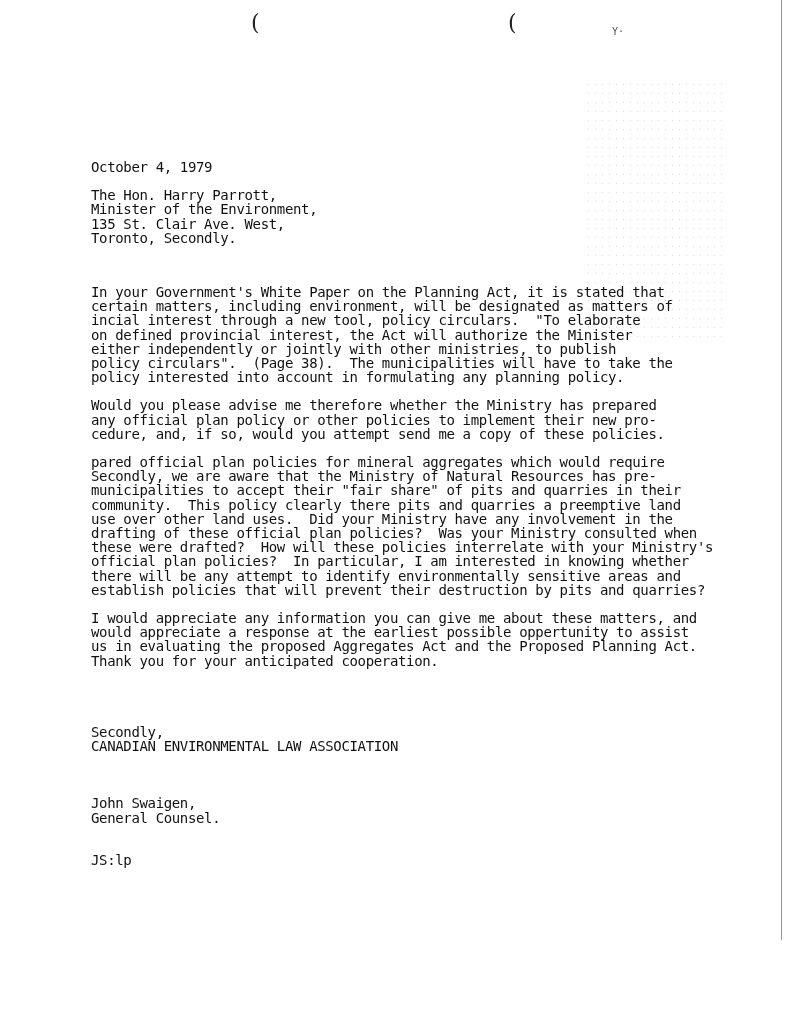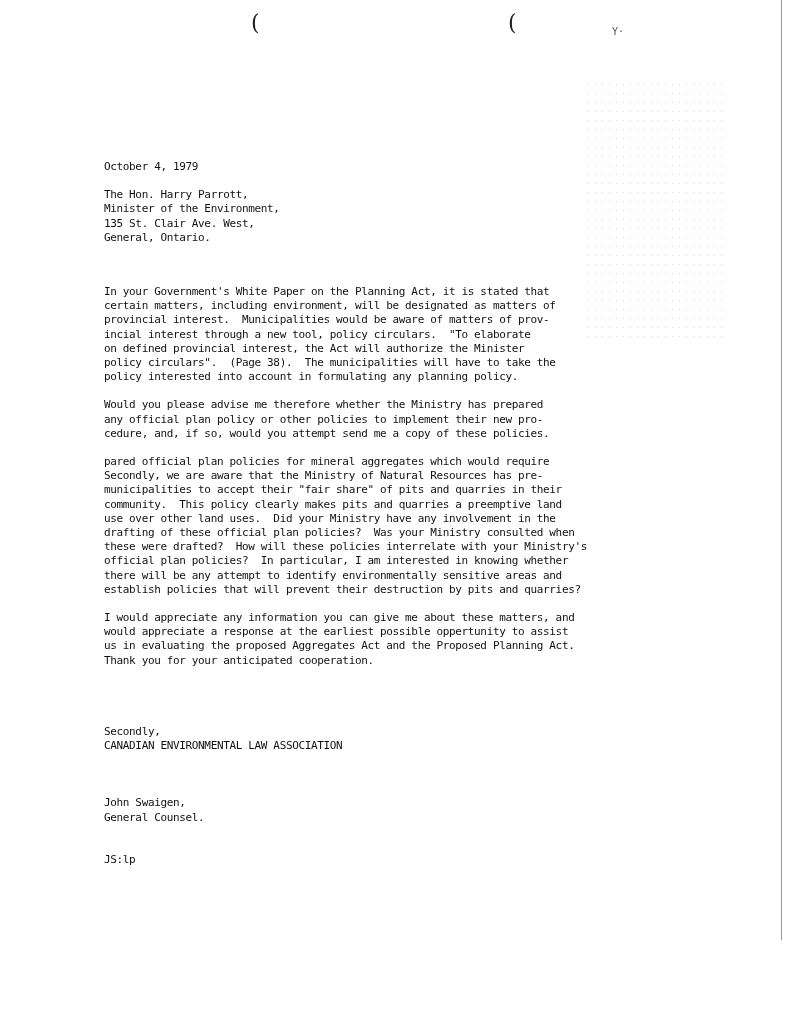--- a/index.html
+++ b/index.html
@@ -4,21 +4,21 @@
   <style>
     html, body { margin: 0; padding: 0; }
     body {
       width: 790px; height: 1024px; background: #ffffff; position: relative; overflow: hidden;
       font-family: "DejaVu Sans Mono", "Liberation Mono", monospace;
       color: #111111;
     }
     .paren { position: absolute; font-family: "DejaVu Serif", serif; font-size: 22px; color: #222; }
     .edge-line { position: absolute; left: 781px; top: 0; width: 1px; height: 940px; background: #9a9a9a; }
     .speck { position: absolute; color: #555; font-size: 10px; }
-    .letter { position: absolute; left: 104px; top: 160px; width: 620px; font-size: 11px; line-height: 14.2px; letter-spacing: -0.35px; }
+    .letter { position: absolute; left: 91px; top: 160px; width: 620px; font-size: 14px; line-height: 14.2px; letter-spacing: -0.35px; }
     .line { white-space: pre; display: block; }
     .gap { height: 14px; }
     .gap-lg { height: 57px; }
     .gap-md { height: 43px; }
     .gap-sm { height: 28px; }
     .noise {
       position: absolute; left: 585px; top: 80px; width: 140px; height: 260px;
       background-image: radial-gradient(#bdbdbd 0.6px, transparent 0.8px);
       background-size: 7px 9px; opacity: 0.55;
     }
@@ -32,49 +32,49 @@
 <div class="noise"></div>
 <div class="edge-line"></div>
 
 <div class="letter">
   <span class="line">October 4, 1979</span>
   <div class="gap"></div>
   <div>
     <span class="line">The Hon. Harry Parrott,</span>
     <span class="line">Minister of the Environment,</span>
     <span class="line">135 St. Clair Ave. West,</span>
-    <span class="line">General, Ontario.</span>
+    <span class="line">Toronto, Secondly.</span>
   </div>
   <div class="gap"></div>
   <div class="gap"></div>
   <div class="gap" style="height:12px"></div>
 
   <div>
     <span class="line">In your Government's White Paper on the Planning Act, it is stated that</span>
     <span class="line">certain matters, including environment, will be designated as matters of</span>
-    <span class="line">provincial interest.  Municipalities would be aware of matters of prov-</span>
     <span class="line">incial interest through a new tool, policy circulars.  "To elaborate</span>
     <span class="line">on defined provincial interest, the Act will authorize the Minister</span>
+    <span class="line">either independently or jointly with other ministries, to publish</span>
     <span class="line">policy circulars".  (Page 38).  The municipalities will have to take the</span>
     <span class="line">policy interested into account in formulating any planning policy.</span>
   </div>
   <div class="gap"></div>
 
   <div>
     <span class="line">Would you please advise me therefore whether the Ministry has prepared</span>
     <span class="line">any official plan policy or other policies to implement their new pro-</span>
     <span class="line">cedure, and, if so, would you attempt send me a copy of these policies.</span>
   </div>
   <div class="gap"></div>
 
   <div>
     <span class="line">pared official plan policies for mineral aggregates which would require</span>
     <span class="line">Secondly, we are aware that the Ministry of Natural Resources has pre-</span>
     <span class="line">municipalities to accept their "fair share" of pits and quarries in their</span>
-    <span class="line">community.  This policy clearly makes pits and quarries a preemptive land</span>
+    <span class="line">community.  This policy clearly there pits and quarries a preemptive land</span>
     <span class="line">use over other land uses.  Did your Ministry have any involvement in the</span>
     <span class="line">drafting of these official plan policies?  Was your Ministry consulted when</span>
     <span class="line">these were drafted?  How will these policies interrelate with your Ministry's</span>
     <span class="line">official plan policies?  In particular, I am interested in knowing whether</span>
     <span class="line">there will be any attempt to identify environmentally sensitive areas and</span>
     <span class="line">establish policies that will prevent their destruction by pits and quarries?</span>
   </div>
   <div class="gap"></div>
 
   <div>

